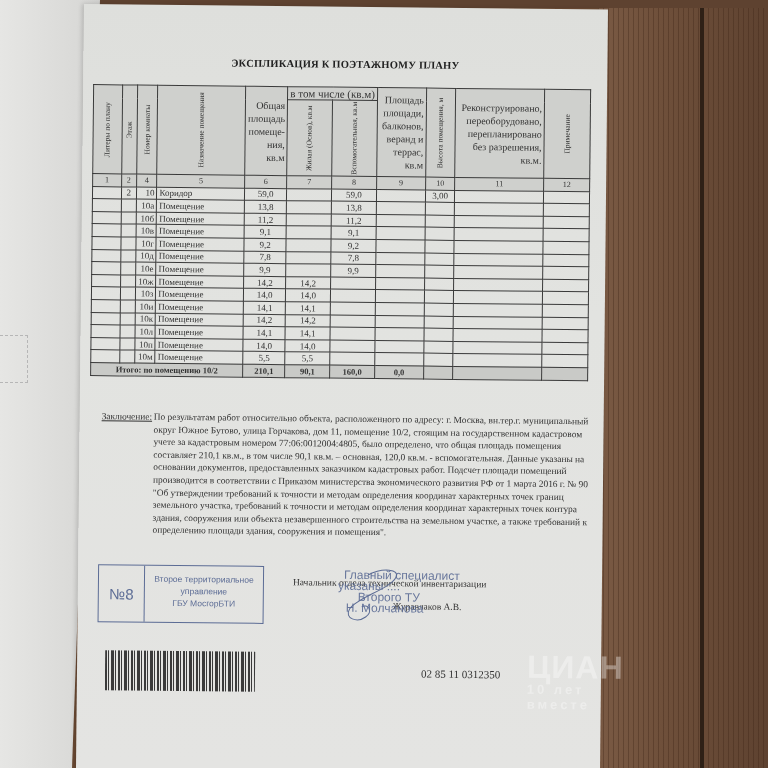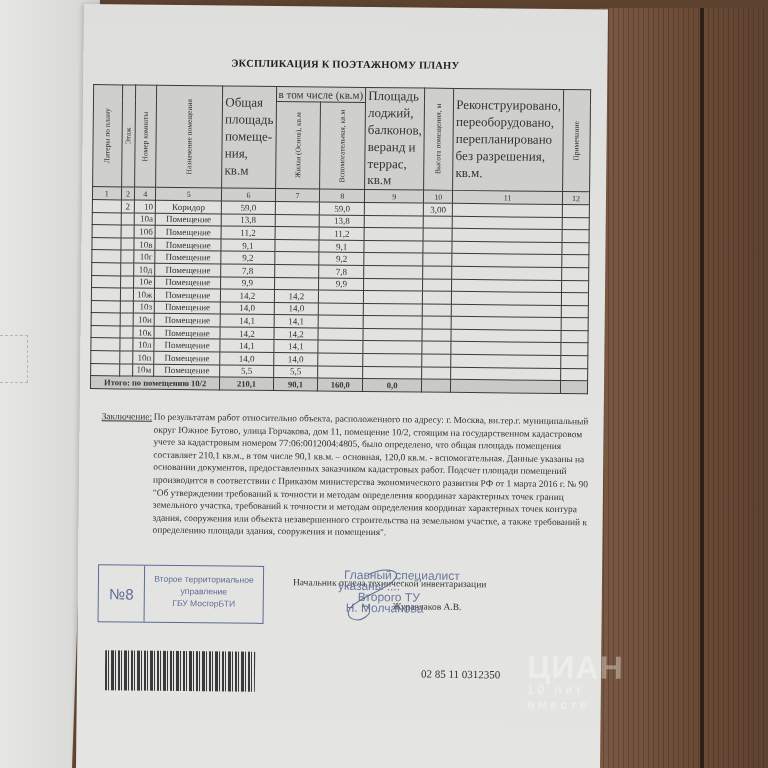--- a/index.html
+++ b/index.html
@@ -54,25 +54,25 @@
     border: 1px solid #3a3a3a; font-weight: normal; color: #333;
     height: 12.6px; padding: 0 2px; white-space: nowrap;
   }
   table.expl thead th { background: #cfd0cd; }
   .hdr-tall { height: 88px; }
   .vert {
     writing-mode: vertical-rl; transform: rotate(180deg);
     font-size: 7.5px; line-height: 1.05; margin: 0 auto; max-height: 88px;
     white-space: normal; text-align: left;
   }
-  .hwrap { font-size: 13px; line-height: 1.3; white-space: normal; text-align: left; }
+  .hwrap { font-size: 10px; line-height: 1.3; white-space: normal; text-align: right; }
   .sub-hdr { font-size: 11px; height: 12px !important; }
   .num-row th { text-align: center; font-size: 8px; height: 12px; }
   td.c { text-align: center; }
-  td.l { text-align: center; }
+  td.l { text-align: left; }
   td.r { text-align: right; }
   tr.total td { background: #c9cac7; font-weight: bold; font-size: 8.5px; }
   .conclusion {
     position: absolute; top: 406px; left: 10px; width: 500px; font-size: 9.4px; line-height: 12.6px;
     color: #333;
   }
   .conc-label { position: absolute; left: 12px; top: 0; text-decoration: underline; }
   .conc-text { margin-left: 64px; text-align: left; }
   .stamp {
     position: absolute; top: 560px; left: 20px; width: 166px; height: 58px;
@@ -155,21 +155,21 @@
             <div class="vert">Номер комнаты</div>
           </th>
         <th rowspan="2">
             <div class="vert">Назначение помещения</div>
           </th>
         <th rowspan="2">
             <div class="hwrap">Общая площадь помеще-ния, кв.м</div>
           </th>
         <th colspan="2" class="sub-hdr"><span>в том числе (кв.м)</span></th>
         <th rowspan="2">
-            <div class="hwrap">Площадь лоджий, балконов, веранд и террас, кв.м</div>
+            <div class="hwrap">Площадь площади, балконов, веранд и террас, кв.м</div>
           </th>
         <th rowspan="2">
             <div class="vert">Высота помещения, м</div>
           </th>
         <th rowspan="2">
             <div class="hwrap">Реконструировано, переоборудовано, перепланировано без разрешения, кв.м.</div>
           </th>
         <th rowspan="2">
             <div class="vert">Примечание</div>
           </th>

